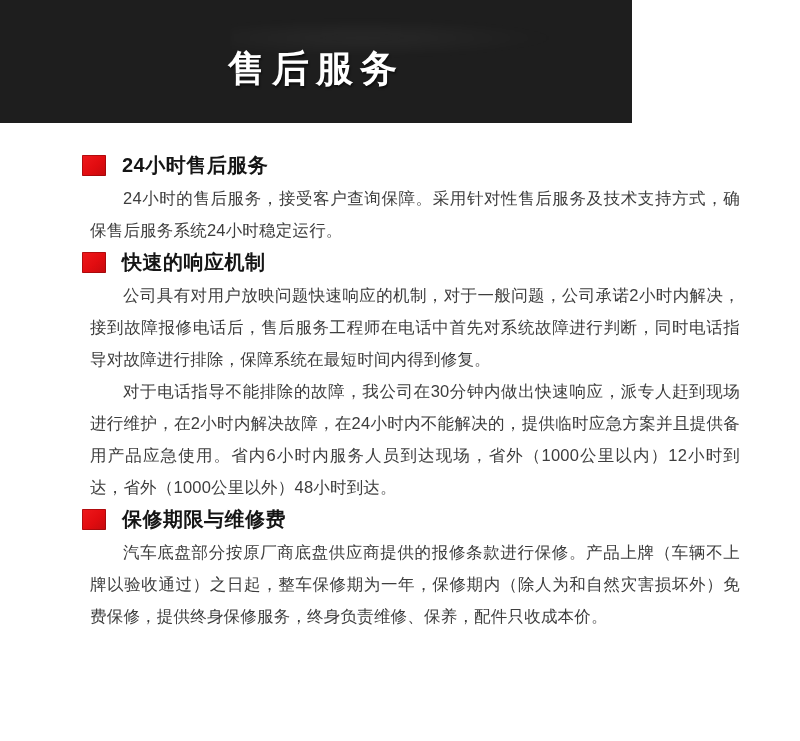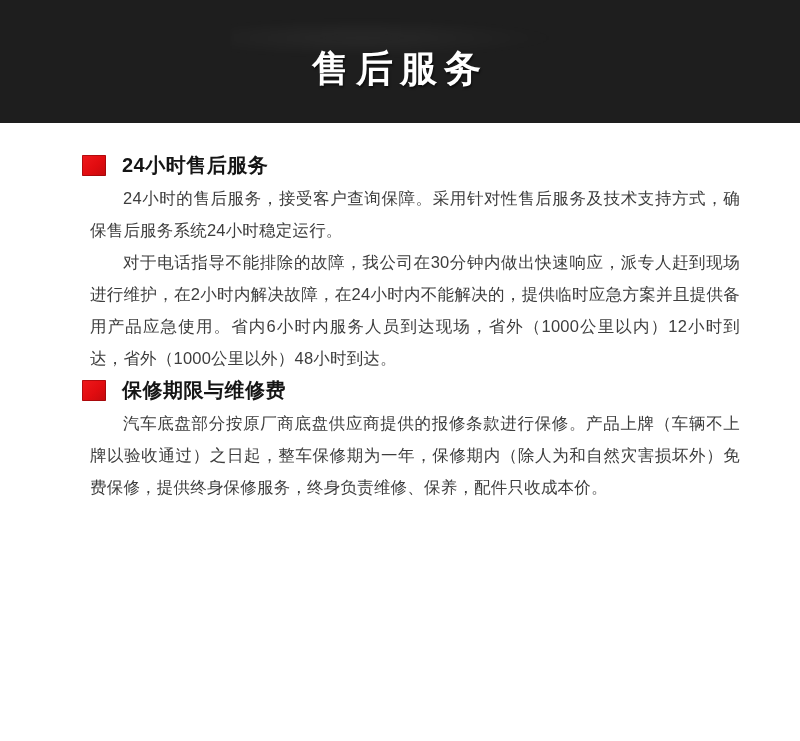--- a/index.html
+++ b/index.html
@@ -13,21 +13,21 @@
   html,body{margin:0;padding:0;}
   body{
     width:800px;height:741px;
     background:#ffffff;
     font-family:"Liberation Sans","DejaVu Sans",sans-serif;
     overflow:hidden;
   }
   .page{width:800px;height:741px;background:#fff;}
   
   .page-header{
-    width:800px;height:123px;
+    width:632px;height:123px;
     background:var(--header-bg);
     display:flex;align-items:center;justify-content:center;
     position:relative;
     text-align:center;
   }
   .page-title{
     margin:0;
     padding-top:14px;
     color:var(--header-fg);
     font-size:37px;
@@ -94,20 +94,25 @@
         <span class="bullet"></span>
         <h2 class="sec-title">24小时售后服务</h2>
       </div>
       <p class="sec-para">24小时的售后服务，接受客户查询保障。采用针对性售后服务及技术支持方式，确保售后服务系统24小时稳定运行。</p>
     </section>
 
     <section class="sec">
     </section>
 
     <section class="sec">
+      <div class="sec-head">
+        <span class="bullet"></span>
+        <h2 class="sec-title">快速的响应机制</h2>
+      </div>
+      <p class="sec-para">公司具有对用户放映问题快速响应的机制，对于一般问题，公司承诺2小时内解决，接到故障报修电话后，售后服务工程师在电话中首先对系统故障进行判断，同时电话指导对故障进行排除，保障系统在最短时间内得到修复。</p>
       <p class="sec-para">对于电话指导不能排除的故障，我公司在30分钟内做出快速响应，派专人赶到现场进行维护，在2小时内解决故障，在24小时内不能解决的，提供临时应急方案并且提供备用产品应急使用。省内6小时内服务人员到达现场，省外（1000公里以内）12小时到达，省外（1000公里以外）48小时到达。</p>
     </section>
 
     <section class="sec">
       <div class="sec-head">
         <span class="bullet"></span>
         <h2 class="sec-title">保修期限与维修费</h2>
       </div>
       <p class="sec-para">汽车底盘部分按原厂商底盘供应商提供的报修条款进行保修。产品上牌（车辆不上牌以验收通过）之日起，整车保修期为一年，保修期内（除人为和自然灾害损坏外）免费保修，提供终身保修服务，终身负责维修、保养，配件只收成本价。</p>
     </section>

